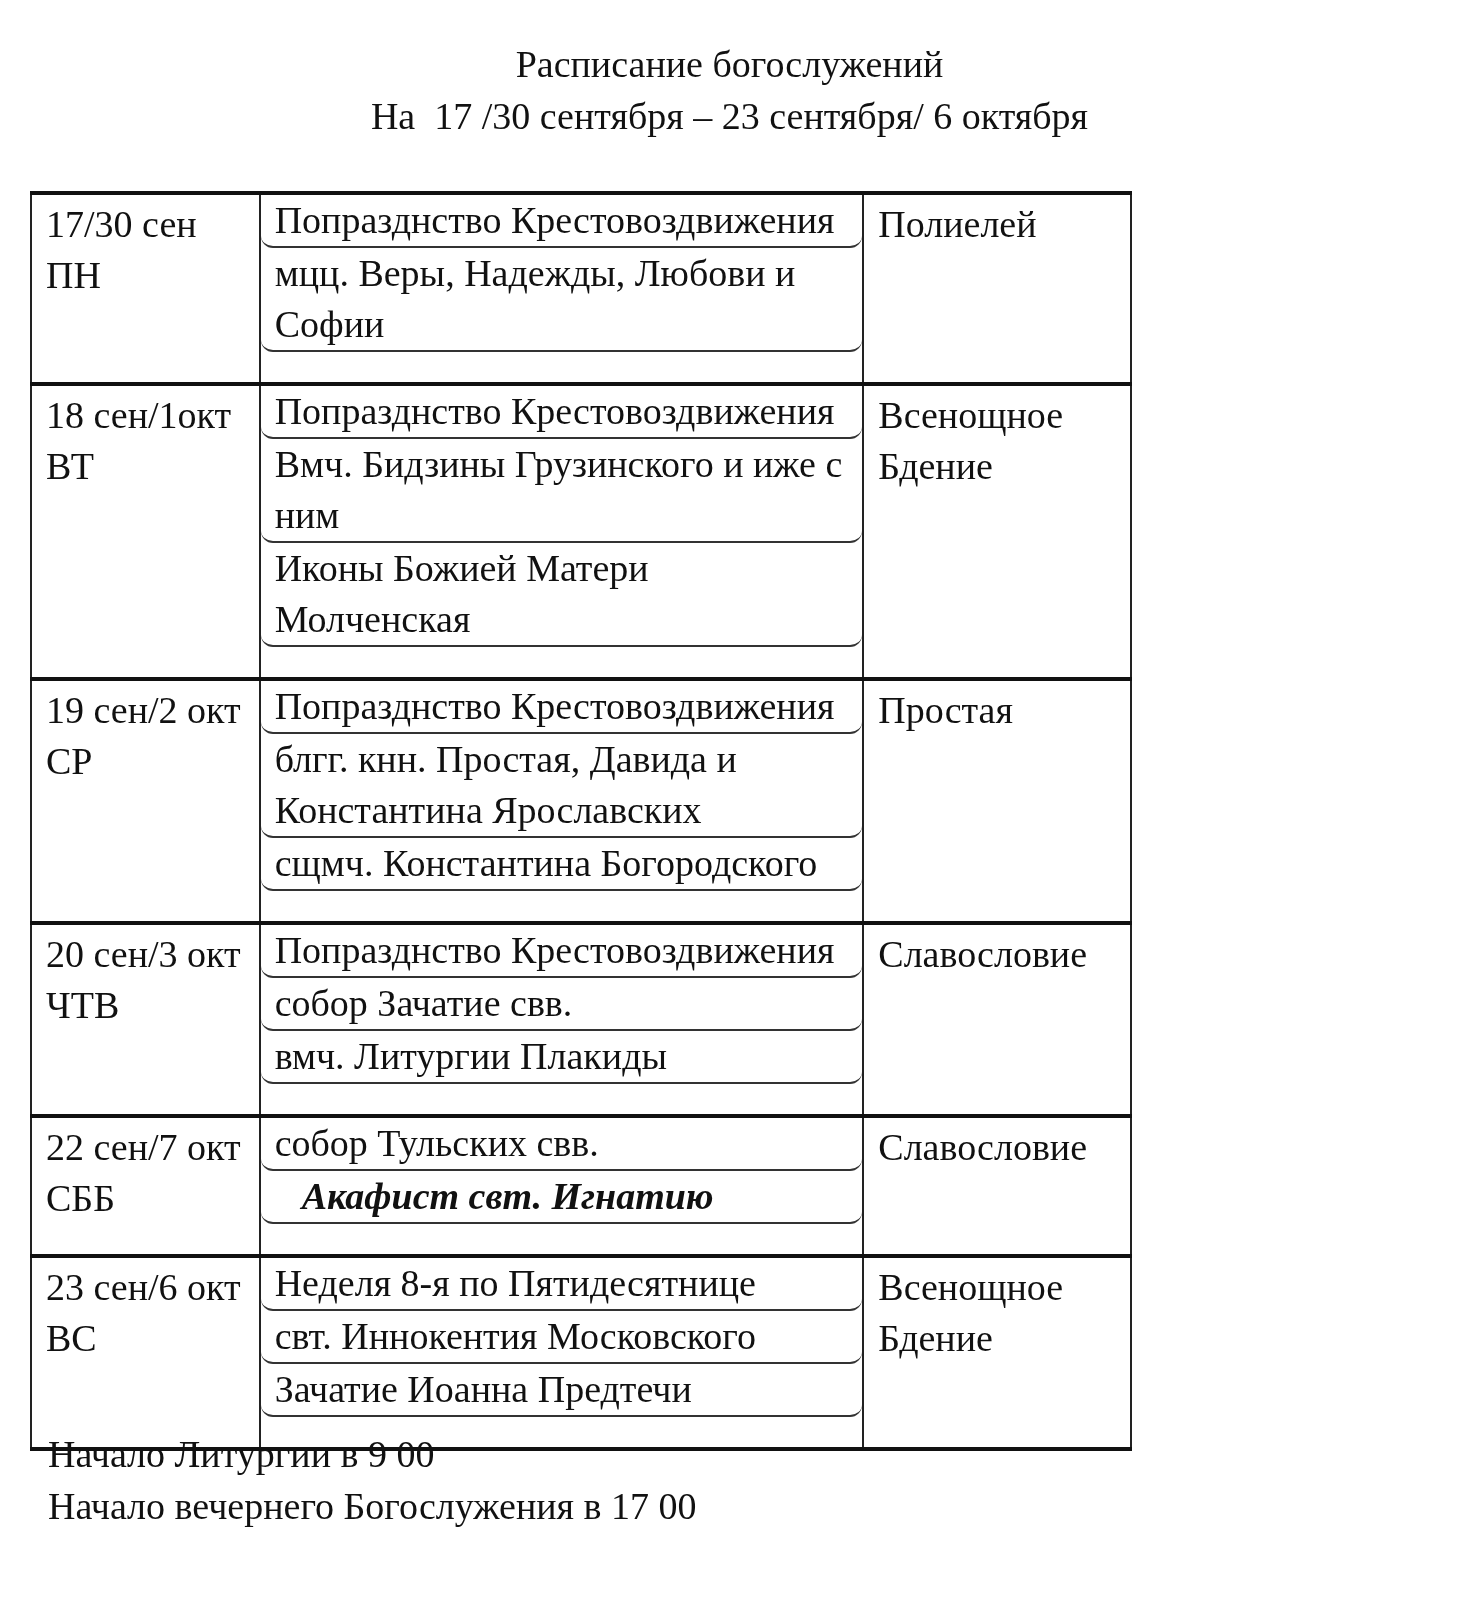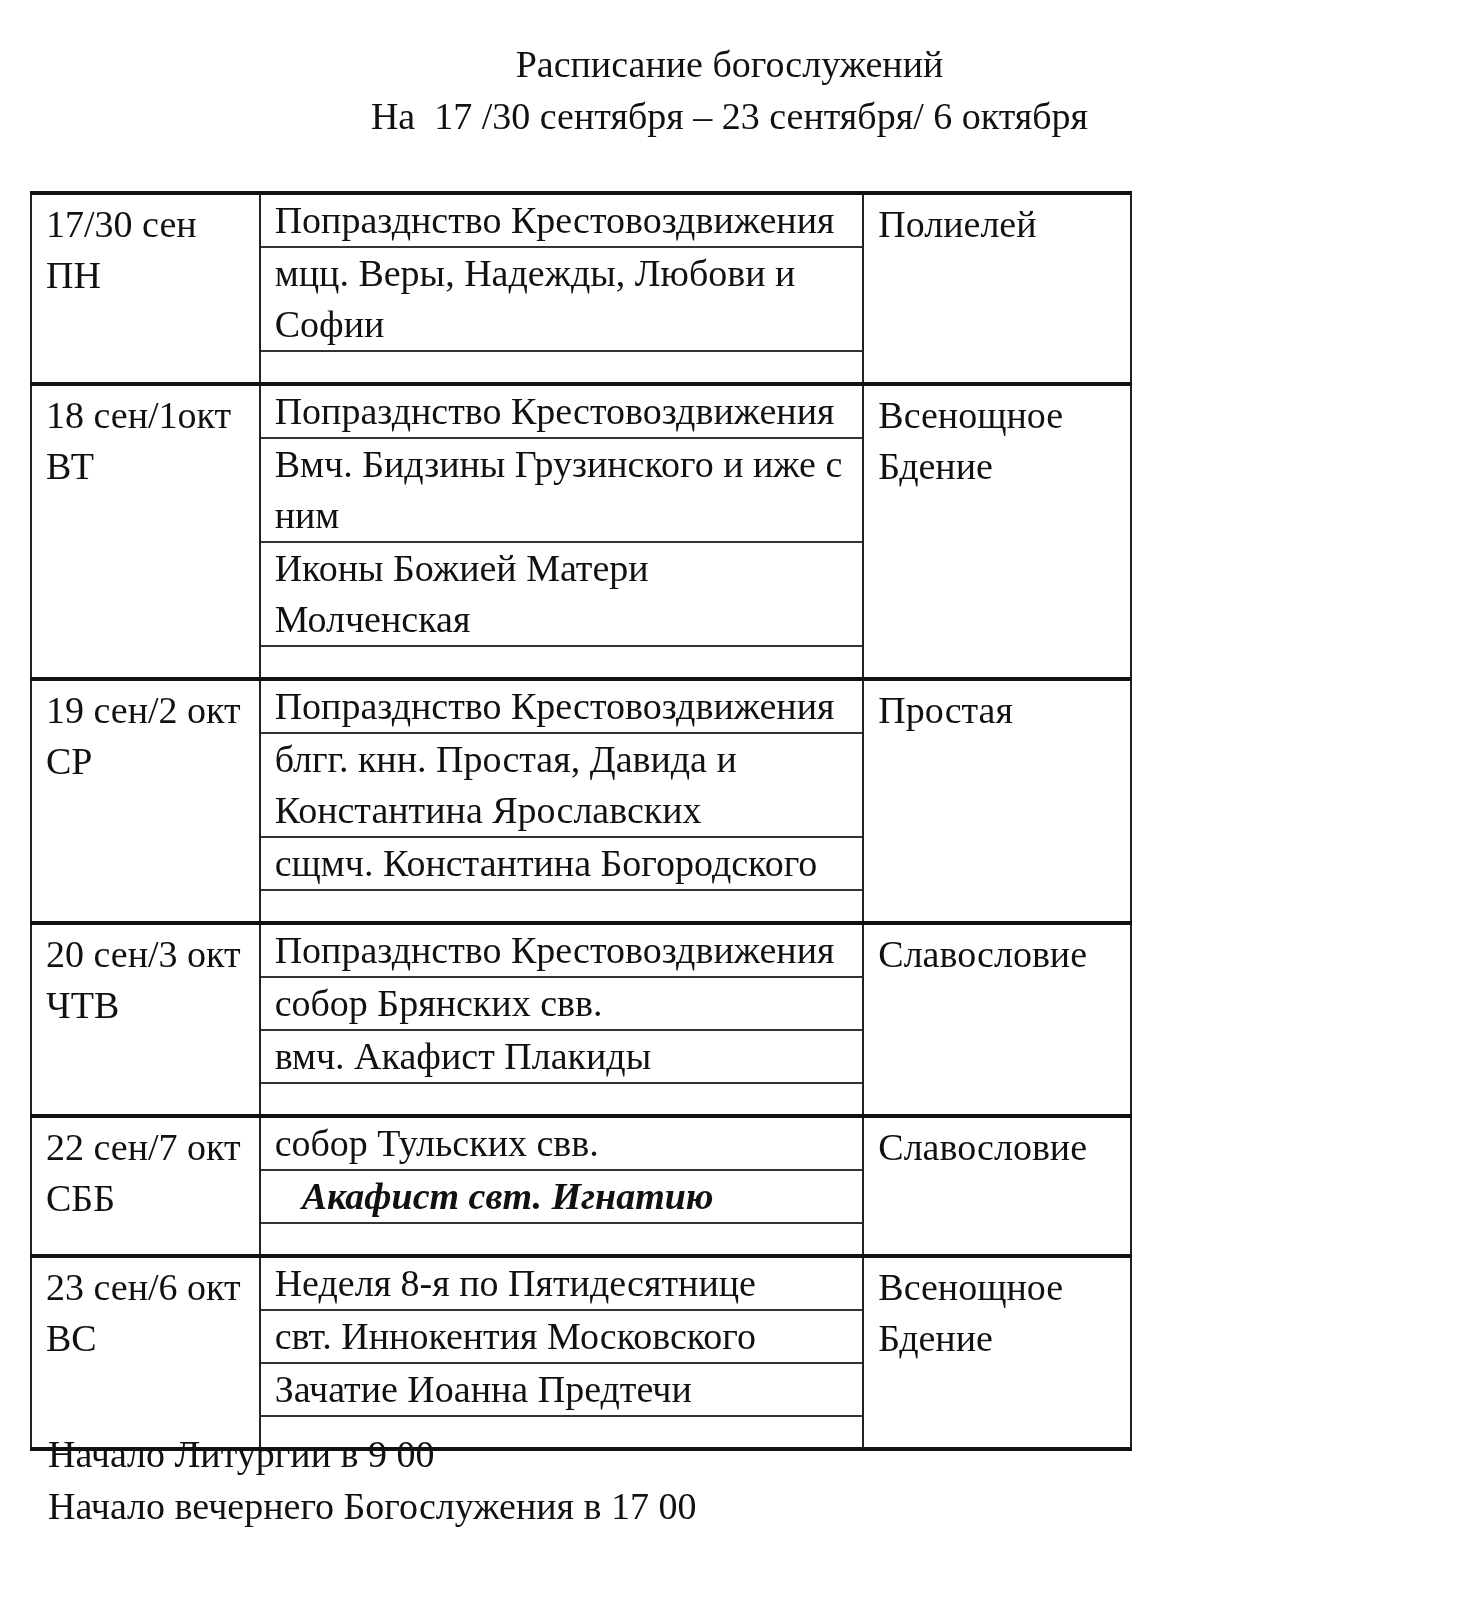--- a/index.html
+++ b/index.html
@@ -26,20 +26,21 @@
   table.schedule tr.day-row:last-child > td { border-bottom: 4px solid #111; }
   td.date-cell { width: 278px; }
   td.service-cell { width: 290px; }
   .date-cell .inner, .service-cell .inner {
     padding: 4px 14px 0 14px; line-height: 51px;
   }
   td.events-cell { width: 812px; }
   .event {
     padding: 0 14px; line-height: 51px; min-height: 51px;
     border-bottom: 2px solid #333;
+    border-radius: 12px;
   }
   .event:last-child { border-bottom: none; }
   .event.bold-italic { font-weight: bold; font-style: italic; padding-left: 41px; }
   .events-pad { height: 30px; }
   .footer {
     position: absolute; left: 48px; top: 1428px;
     font-size: 38px; line-height: 52px;
   }
 </style>
 </head>
@@ -114,22 +115,22 @@
       </tr>
       <tr class="day-row">
         <td class="date-cell">
           <div class="inner">
             <div>20 сен/3 окт</div>
             <div>ЧТВ</div>
           </div>
         </td>
         <td class="events-cell">
           <div class="event">Попразднство Крестовоздвижения</div>
-          <div class="event">собор Брянских свв.</div>
-          <div class="event">вмч. Акафист Плакиды</div>
+          <div class="event">собор Зачатие свв.</div>
+          <div class="event">вмч. Литургии Плакиды</div>
           <div class="events-pad"></div>
         </td>
         <td class="service-cell">
           <div class="inner">
             <div>Славословие</div>
           </div>
         </td>
       </tr>
       <tr class="day-row">
         <td class="date-cell">

